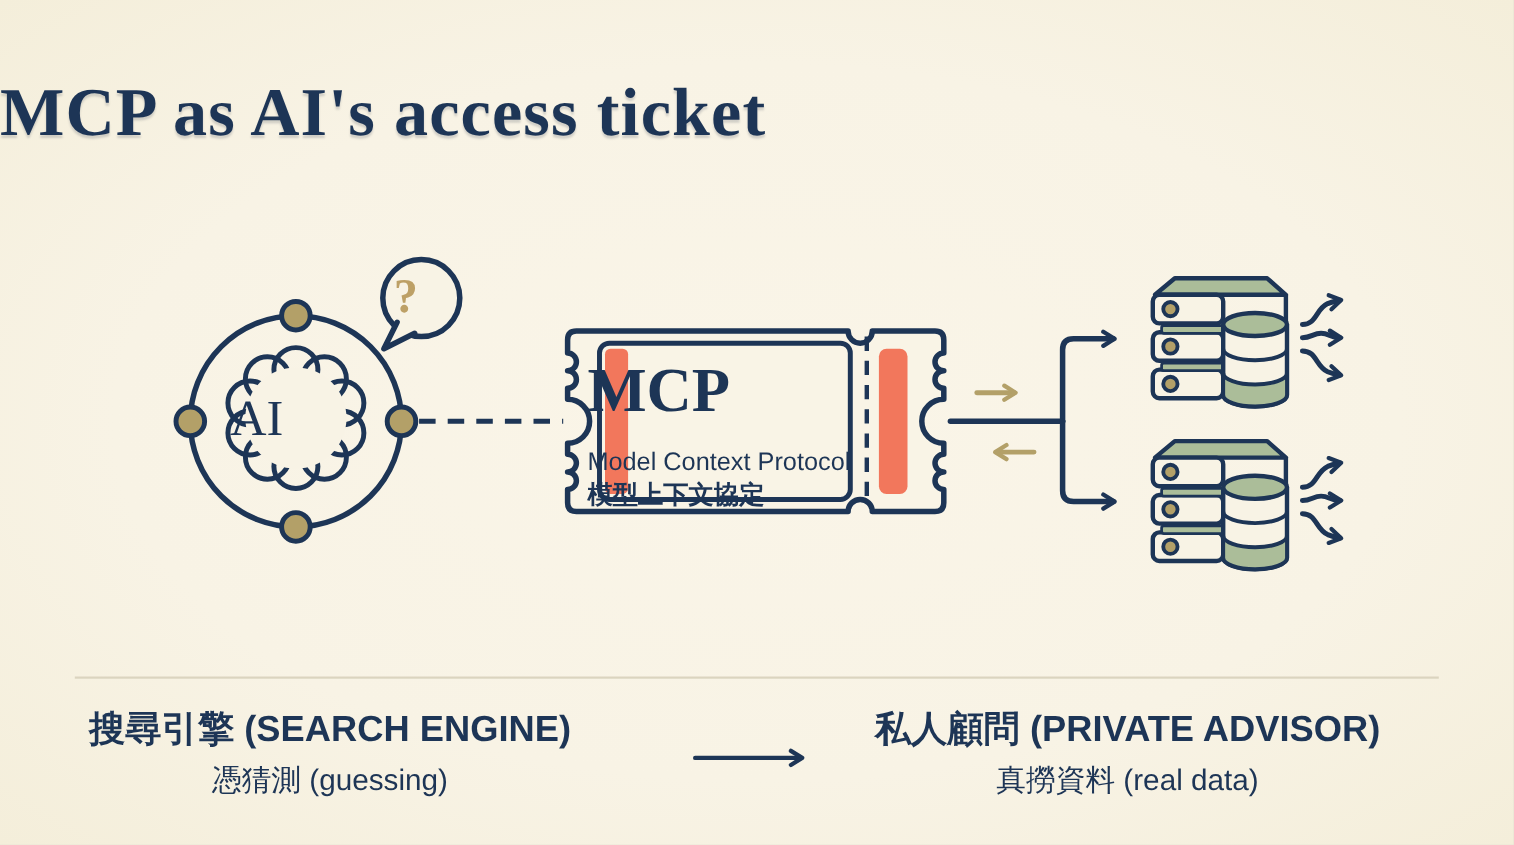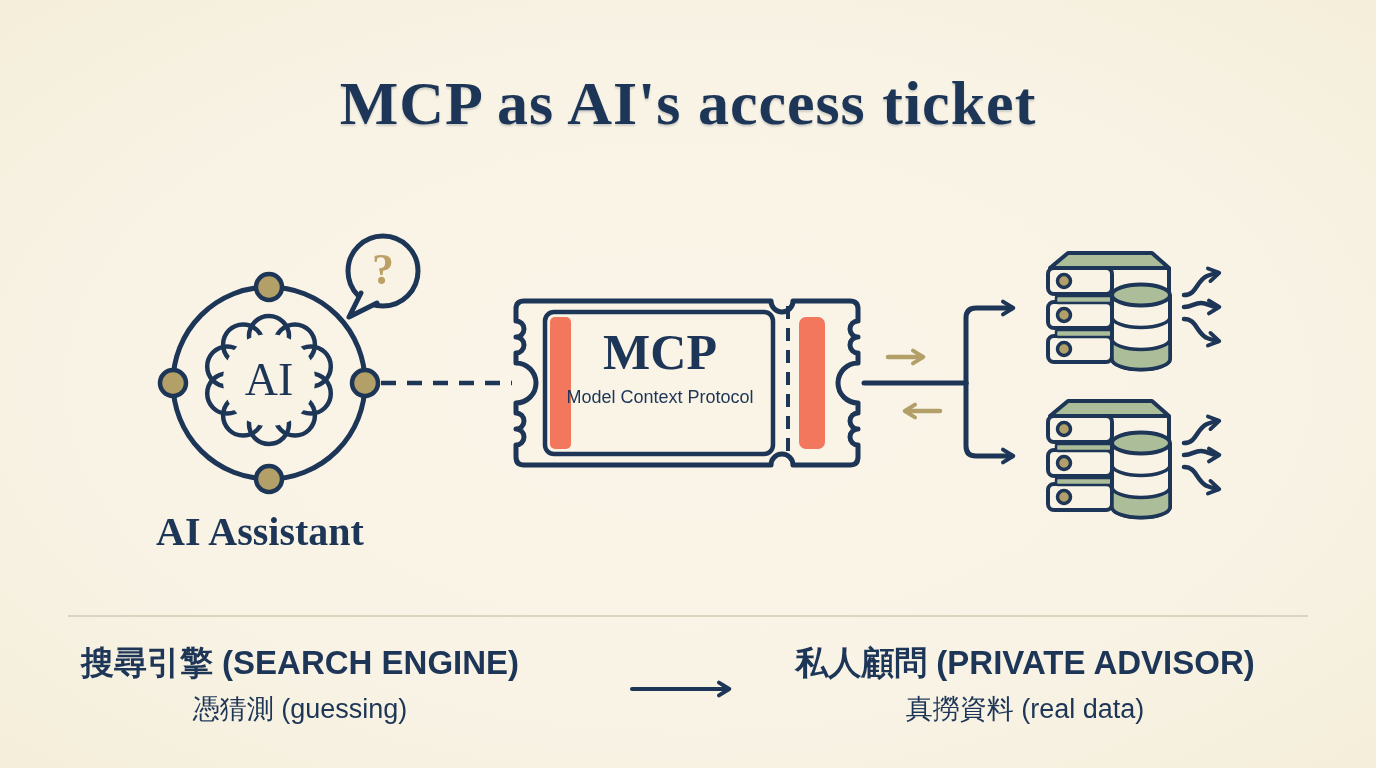--- a/index.html
+++ b/index.html
@@ -10,30 +10,30 @@
     --cream:#f8f3e5;
     --divider:#dbd4bf;
   }
   html,body{margin:0;padding:0;background:#e9e4d5;}
   .stage{
     position:relative;width:1376px;height:768px;overflow:hidden;
     background:radial-gradient(ellipse at center,#faf5e8 0%,var(--cream) 60%,#f4eeda 100%);
     font-family:"Liberation Sans","DejaVu Sans",sans-serif;color:var(--navy);
   }
   svg.art{position:absolute;left:0;top:0;width:1376px;height:768px;}
-  .txt{position:absolute;text-align:center;color:var(--navy);}
+  .txt{position:absolute;color:var(--navy);}
   .serif{font-family:"Liberation Serif","DejaVu Serif",serif;}
   .title{left:0;right:0;top:68px;font-size:62px;font-weight:700;letter-spacing:1px;
          text-shadow:0 2px 2px rgba(30,40,60,0.18);}
   .ai-core{left:209px;top:353px;width:120px;font-size:46px;font-weight:400;}
   .qmark{left:358px;top:244px;width:50px;font-size:44px;font-weight:700;color:#bda066;}
   .ai-label{left:100px;top:508px;width:320px;font-size:40px;font-weight:700;}
   .ticket-text{left:534px;top:327px;width:252px;}
-  .ticket-text .mcp{font-size:50px;font-weight:700;line-height:1;}
-  .ticket-text .sub{font-size:18px;font-weight:500;margin-top:11px;line-height:1.1;}
+  .ticket-text .mcp{font-size:57px;font-weight:700;line-height:1;}
+  .ticket-text .sub{font-size:23px;font-weight:500;margin-top:23px;line-height:1.1;}
   .ticket-text .zh{font-size:23px;font-weight:700;margin-top:5px;line-height:1.1;}
   .api-top{left:945px;top:193px;width:320px;font-size:39px;font-weight:700;}
   .api-bottom{left:945px;top:530px;width:320px;font-size:39px;font-weight:700;}
   .divider{position:absolute;left:68px;top:615px;width:1240px;height:2px;background:var(--divider);}
   .cmp{position:absolute;text-align:center;}
   .cmp .h{font-size:33px;font-weight:700;line-height:1.15;}
   .cmp .s{font-size:27px;font-weight:400;margin-top:9px;}
   .cmp-left{left:75px;top:644px;width:450px;}
   .cmp-right{left:785px;top:644px;width:480px;}
 </style>
@@ -140,25 +140,25 @@
     </g>
     <use href="#wav1" y="148"></use>
 
     <path d="M 632 689 H 728" stroke="#1d3556" stroke-width="4" fill="none" stroke-linecap="round" marker-end="url(#chevn)"></path>
   </svg>
 
   <div class="txt serif title">MCP as AI's access ticket</div>
 
   <div class="txt serif ai-core">AI</div>
   <div class="txt serif qmark">?</div>
-  <div class="txt serif ai-label">AI Assistant</div>
 
   <div class="txt ticket-text">
     <div class="mcp serif">MCP</div>
     <div class="sub">Model Context Protocol</div>
+    <div class="zh">模型上下文協定</div>
   </div>
 
 
   <div class="divider"></div>
 
   <div class="cmp cmp-right">
     <div class="h">私人顧問 (PRIVATE ADVISOR)</div>
     <div class="s">真撈資料 (real data)</div>
   </div>
 

